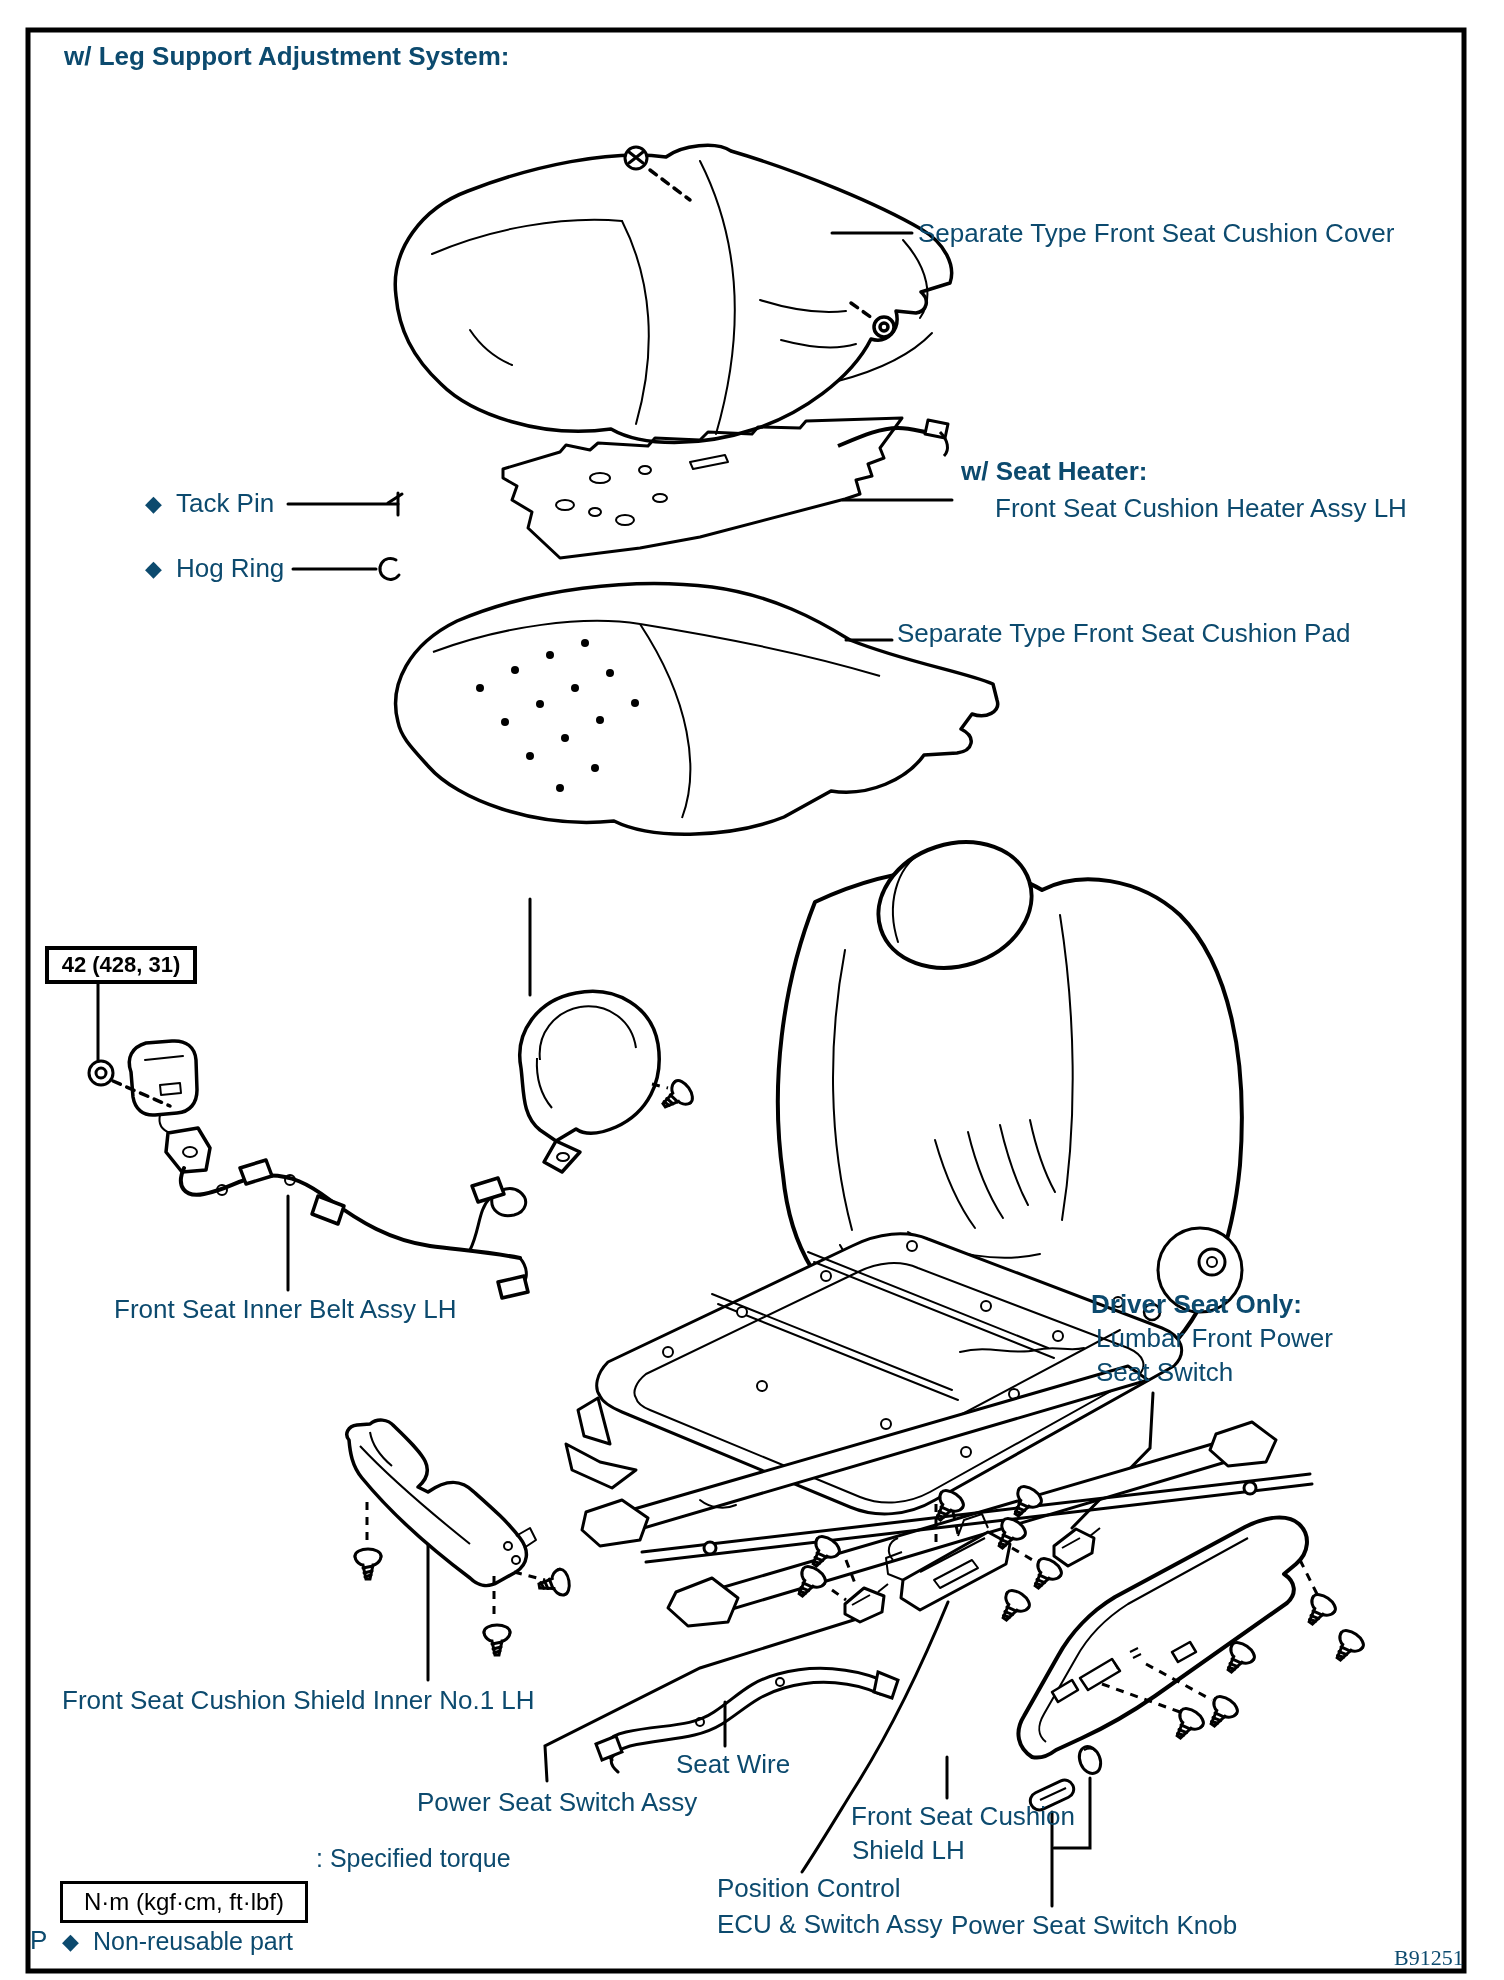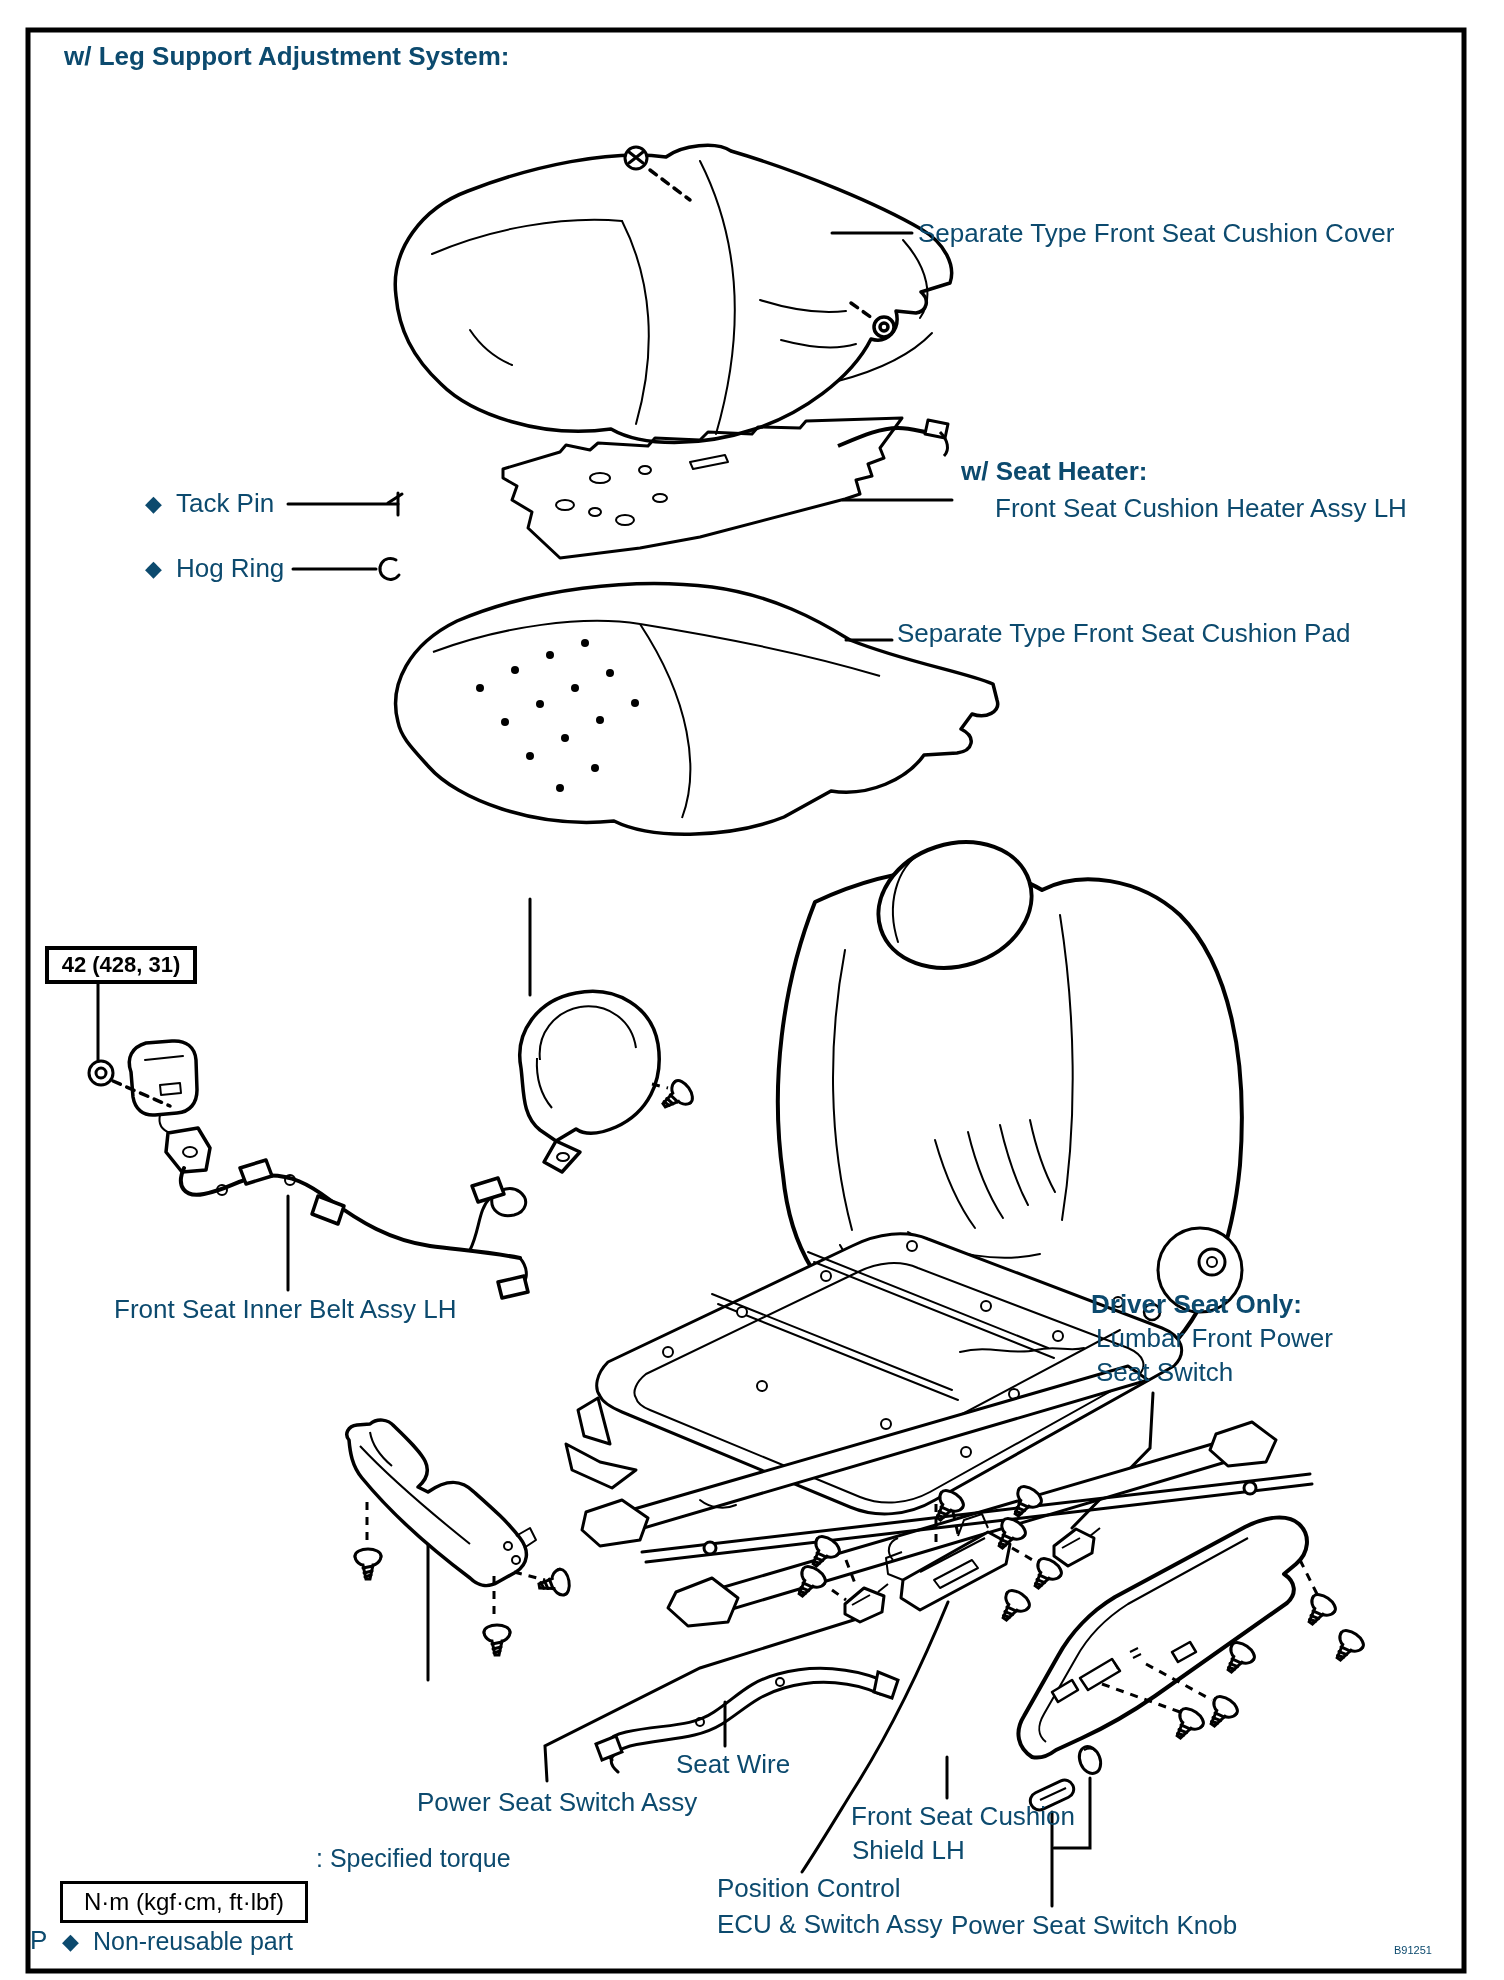--- a/index.html
+++ b/index.html
@@ -9,21 +9,21 @@
   .lbl{position:absolute;font-size:26px;line-height:1.25;white-space:nowrap;color:#0c4a6e;}
   .b{font-weight:bold;}
   .row{display:flex;align-items:center;gap:14px;}
   .diamond{font-size:22px;}
   .torquebox{position:absolute;left:45px;top:946px;width:144px;height:30px;
              border:4px solid #000;display:flex;align-items:center;justify-content:center;
              font-weight:bold;font-size:22px;}
   .legendbox{position:absolute;left:60px;top:1881px;width:242px;height:36px;
              border:3px solid #000;display:flex;align-items:center;justify-content:center;
              font-size:24px;}
-  .small{font-size:11px;}
+  .small{font-size:22px;font-family:Liberation Serif, serif;}
   .pletter{font-size:26px;}
 </style>
 </head>
 <body>
 
 <div id="page">
 
 <svg width="1504" height="1980" viewBox="0 0 1504 1980">
   <defs>
     <g id="screw" fill="#fff" stroke="#000" stroke-width="3" stroke-linecap="round">
@@ -310,20 +310,21 @@
 
 
   <div class="torquebox">42 (428, 31)</div>
 
   <div class="lbl" style="left:114px;top:1293px;">Front Seat Inner Belt Assy LH</div>
 
   <div class="lbl b" style="left:1091px;top:1288px;">Driver Seat Only:</div>
   <div class="lbl" style="left:1096px;top:1322px;">Lumbar Front Power</div>
   <div class="lbl" style="left:1096px;top:1356px;">Seat Switch</div>
 
+  <div class="lbl" style="left:62px;top:1684px;">Front Seat Cushion Shield Inner No.1 LH</div>
 
   <div class="lbl" style="left:676px;top:1748px;">Seat Wire</div>
 
   <div class="lbl" style="left:417px;top:1786px;">Power Seat Switch Assy</div>
 
   <div class="lbl" style="left:851px;top:1800px;">Front Seat Cushion</div>
   <div class="lbl" style="left:852px;top:1834px;">Shield LH</div>
 
   <div class="lbl" style="left:717px;top:1872px;">Position Control</div>
   <div class="lbl" style="left:717px;top:1908px;">ECU &amp; Switch Assy</div>

